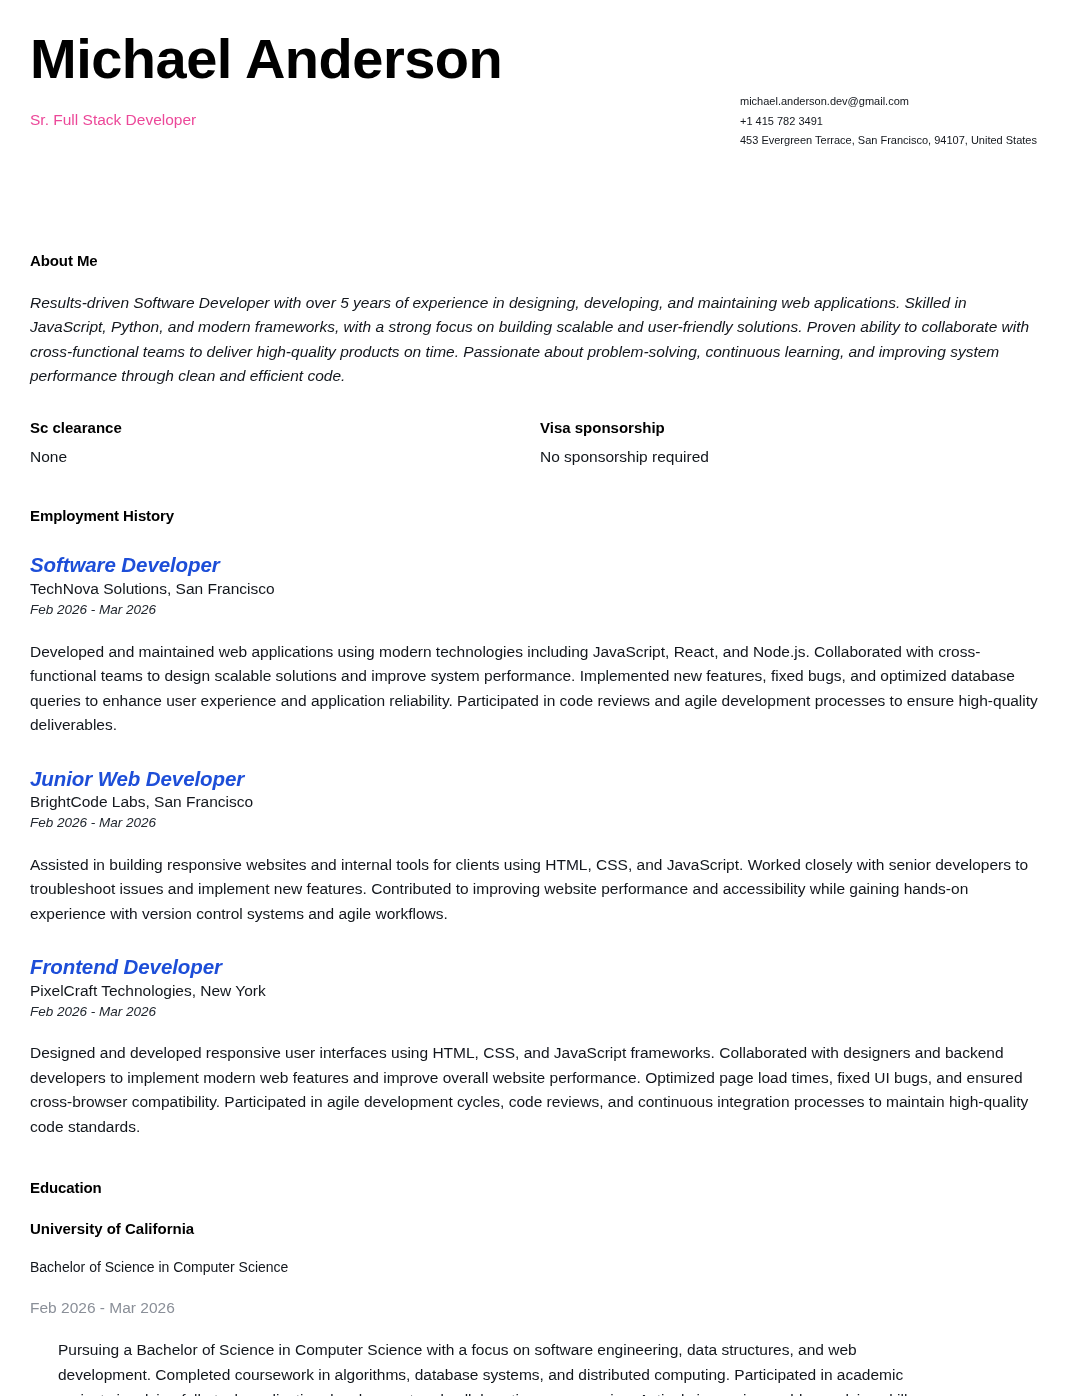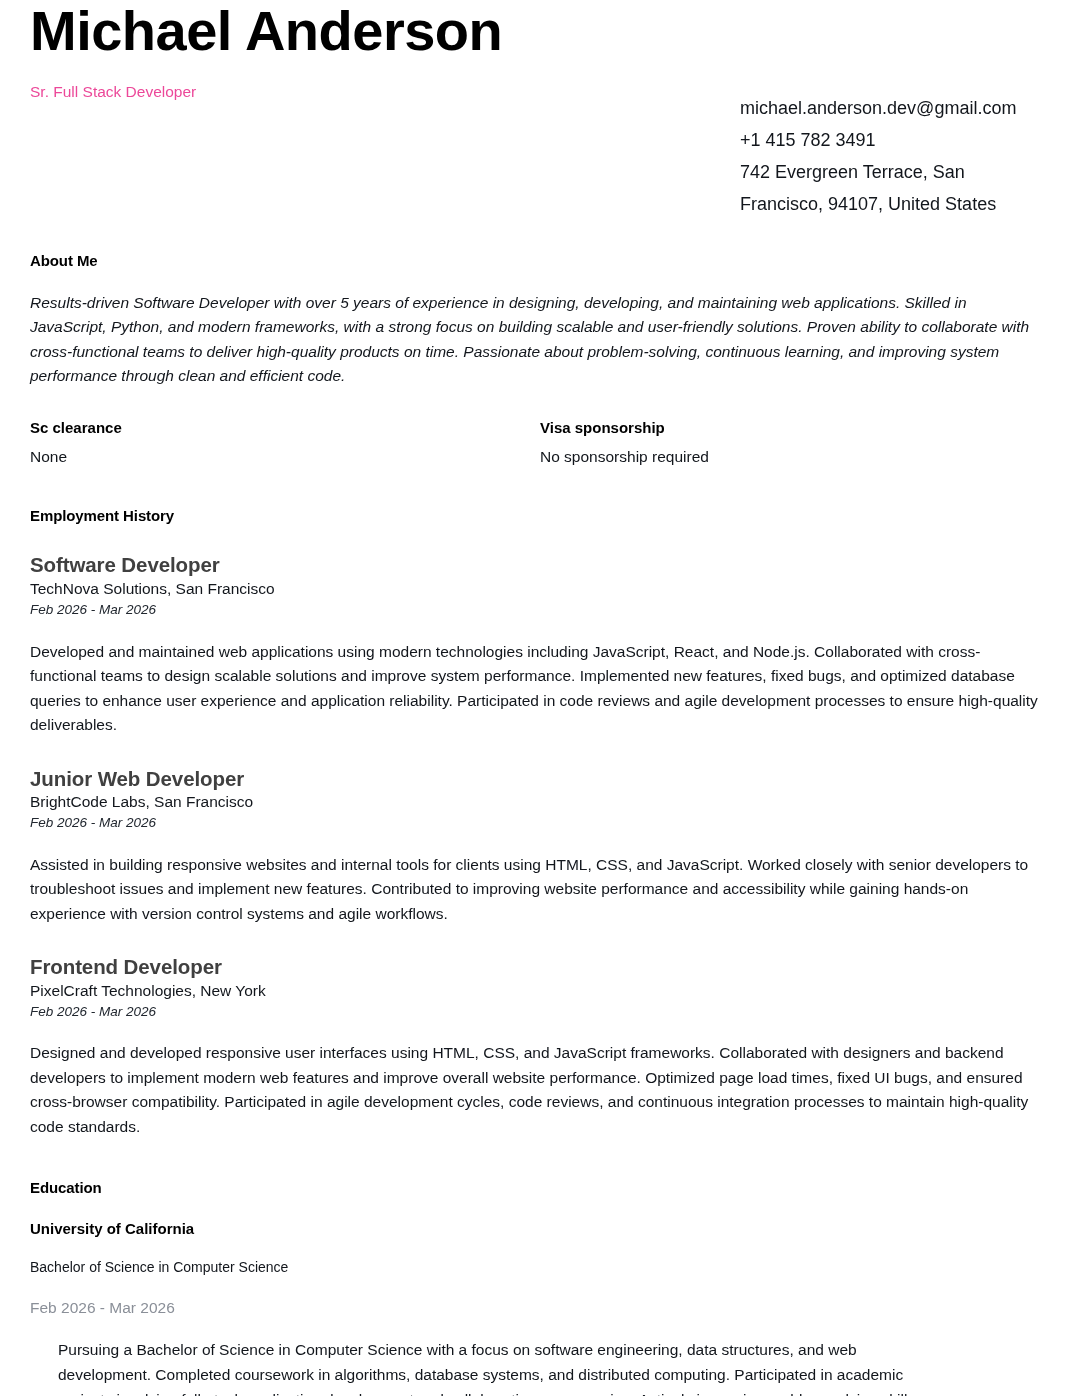--- a/index.html
+++ b/index.html
@@ -20,20 +20,21 @@
     width: 1080px;
     min-height: 1396px;
     background: #ffffff;
     padding: 0 30px 0 30px;
     position: relative;
   }
 
   
   .header {
     position: relative;
+    padding-top: 28px;
     min-height: 200px;
   }
   .name {
     font-size: 56px;
     font-weight: 700;
     letter-spacing: -0.5px;
     line-height: 1.12;
     margin: 0;
     color: #000000;
   }
@@ -43,21 +44,21 @@
     color: #ec4899;
     margin-top: 18px;
     line-height: 1.4;
   }
   .contact-block {
     position: absolute;
     right: 0;
     top: 92px;
     width: 310px;
     text-align: left;
-    font-size: 18px;
+    font-size: 11px;
     line-height: 1.78;
     color: #12161c;
   }
   .contact-line { white-space: normal; }
 
   
   .section { margin-top: 0; }
   .section-title {
     font-size: 15px;
     font-weight: 700;
@@ -97,24 +98,25 @@
     margin-top: 6px;
   }
 
   #employment-section { margin-top: 38px; }
   .job {
     margin-top: 28px;
   }
   .job-heading {
     font-size: 20.5px;
     font-weight: 700;
-    color: #404040;
+    color: #1d4ed8;
     letter-spacing: -0.1px;
     margin: 0;
     line-height: 1.25;
+    font-style: italic;
   }
   .job-company {
     font-size: 15.5px;
     font-weight: 400;
     color: #12161c;
     line-height: 1.4;
   }
   .job-dates {
     font-size: 13.5px;
     font-style: italic;
@@ -166,21 +168,21 @@
 
 <div class="page">
 
   <div class="header">
     <h1 class="name">Michael Anderson</h1>
     <div class="job-title">Sr. Full Stack Developer</div>
 
     <div class="contact-block">
       <div class="contact-line">michael.anderson.dev@gmail.com</div>
       <div class="contact-line">+1 415 782 3491</div>
-      <div class="contact-line">742 Evergreen Terrace, San Francisco, 94107, United States</div>
+      <div class="contact-line">453 Evergreen Terrace, San Francisco, 94107, United States</div>
     </div>
   </div>
 
   <div class="section" id="about-section">
     <h2 class="section-title">About Me</h2>
     <p class="about-text">Results-driven Software Developer with over 5 years of experience in designing, developing, and maintaining web applications. Skilled in JavaScript, Python, and modern frameworks, with a strong focus on building scalable and user-friendly solutions. Proven ability to collaborate with cross-functional teams to deliver high-quality products on time. Passionate about problem-solving, continuous learning, and improving system performance through clean and efficient code.</p>
 
     <div class="meta-row">
       <div class="meta-col">
         <div class="meta-label">Sc clearance</div>

